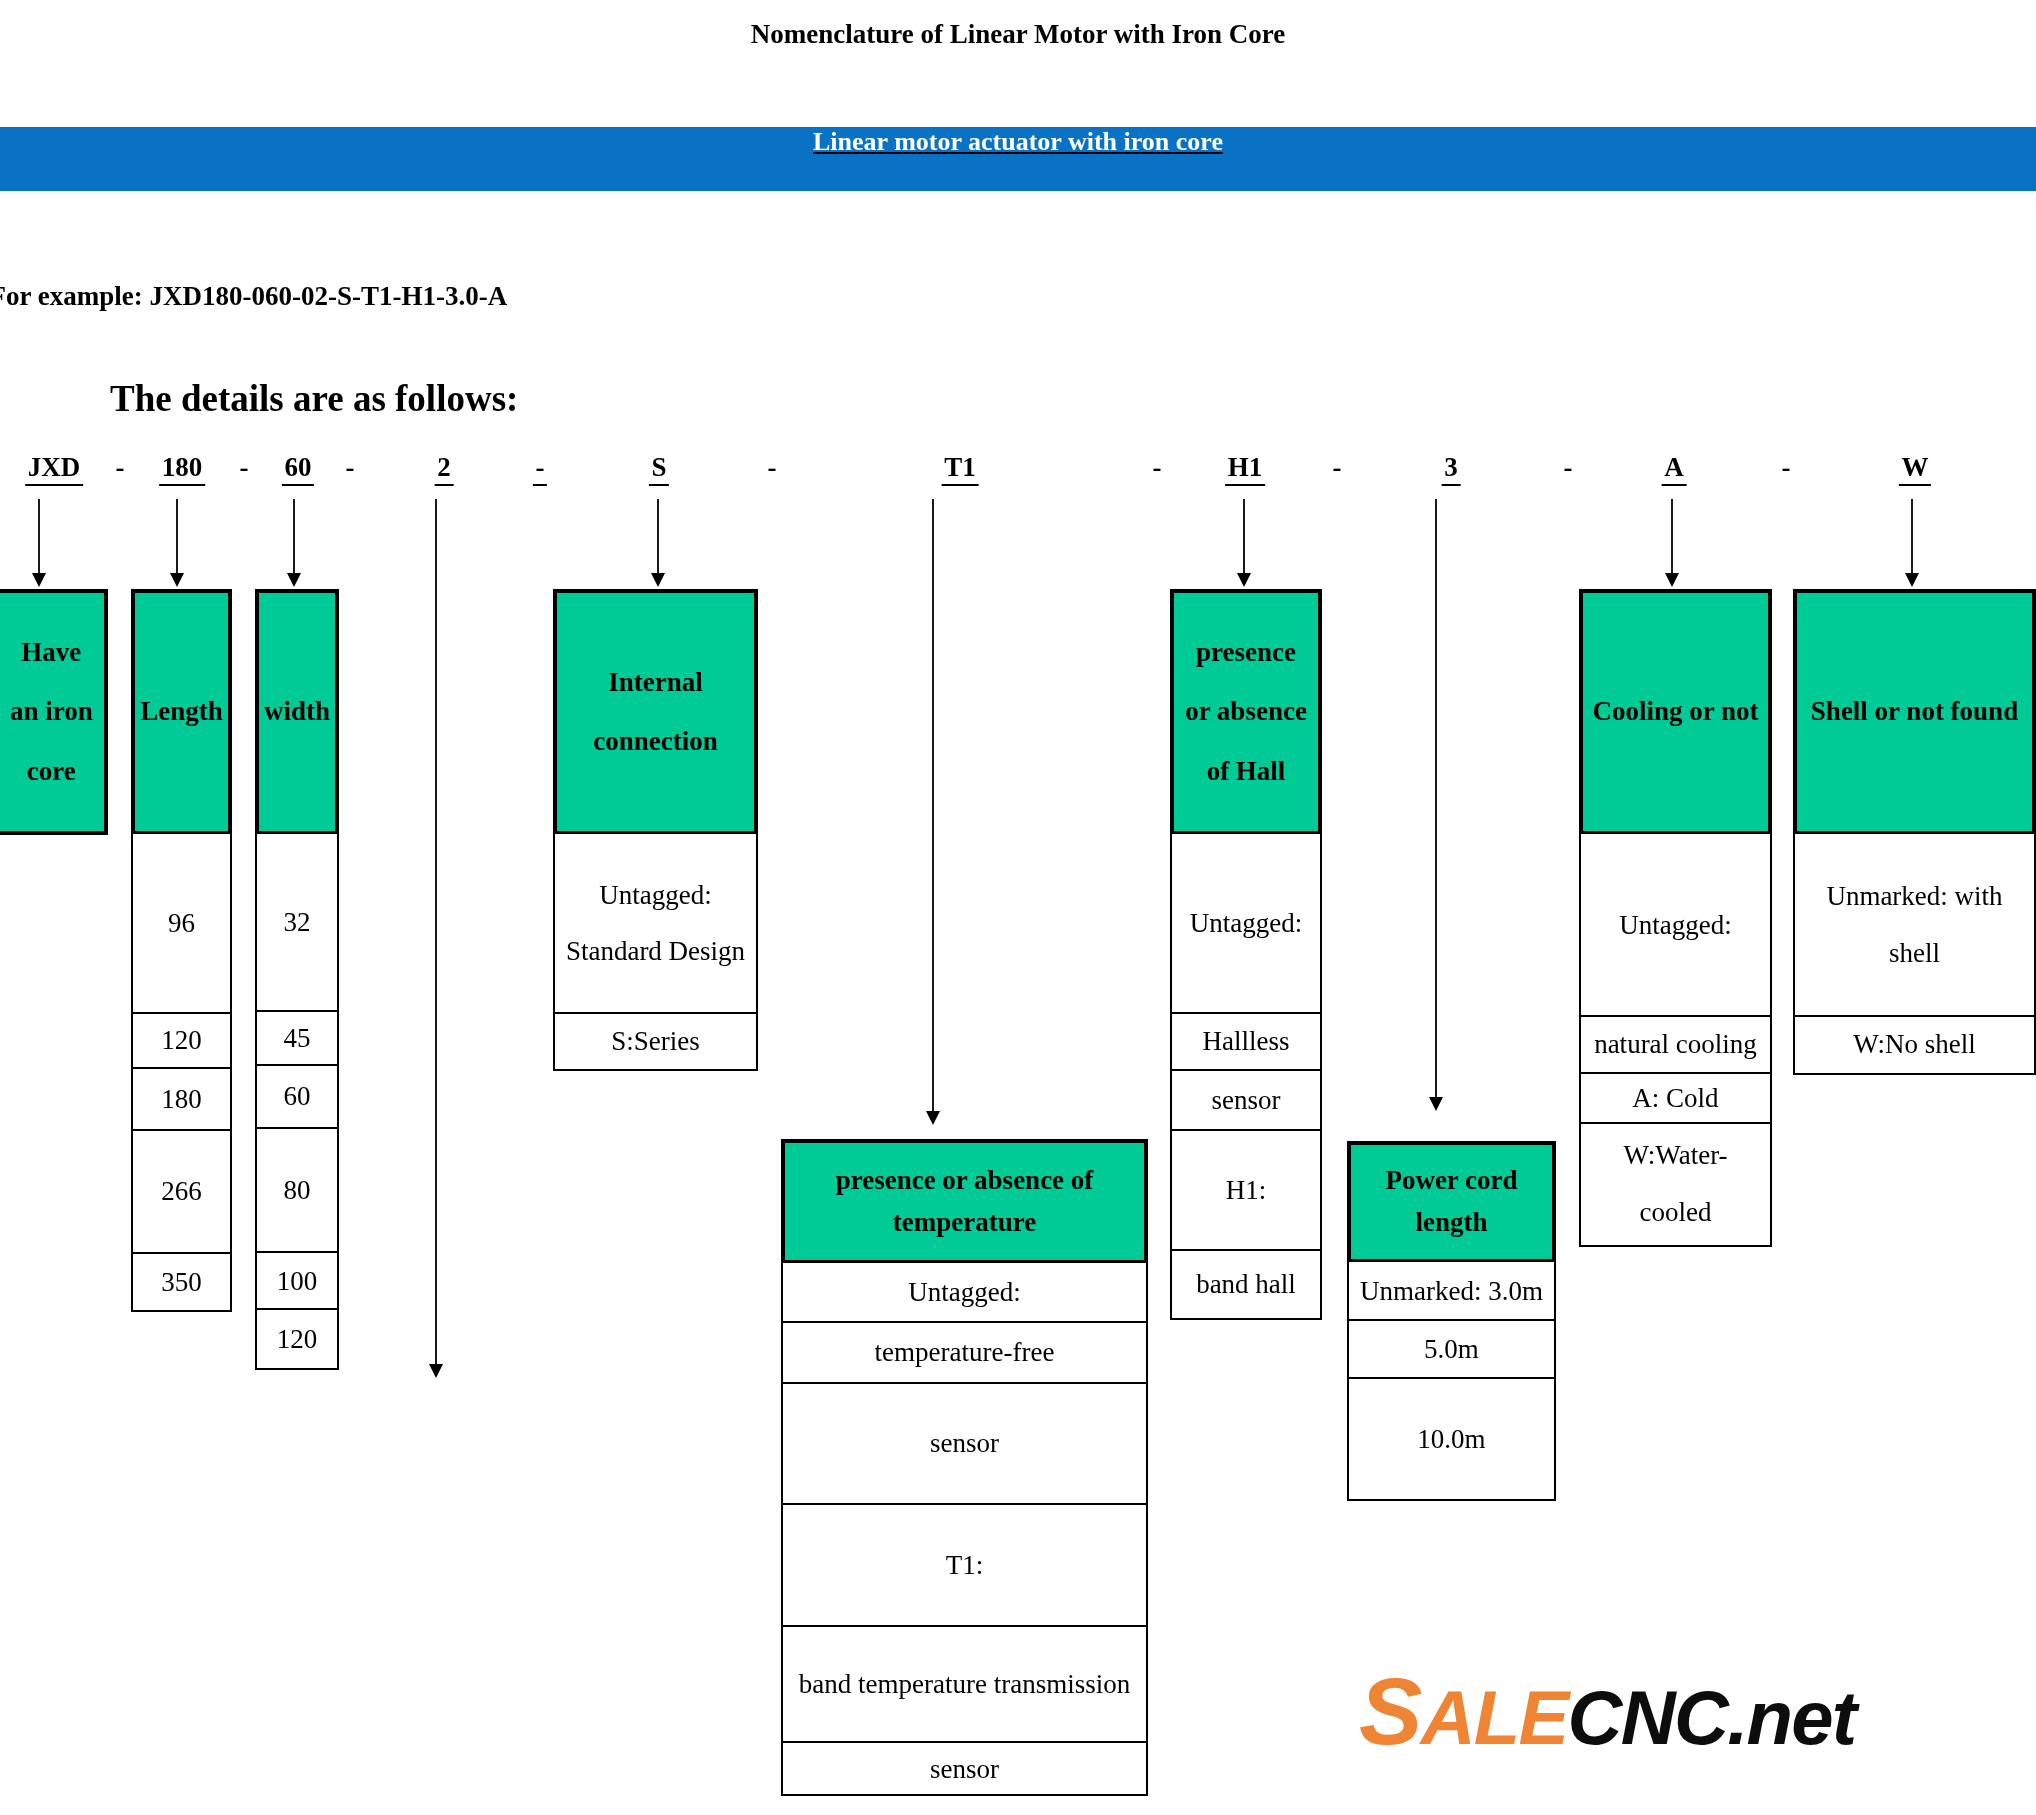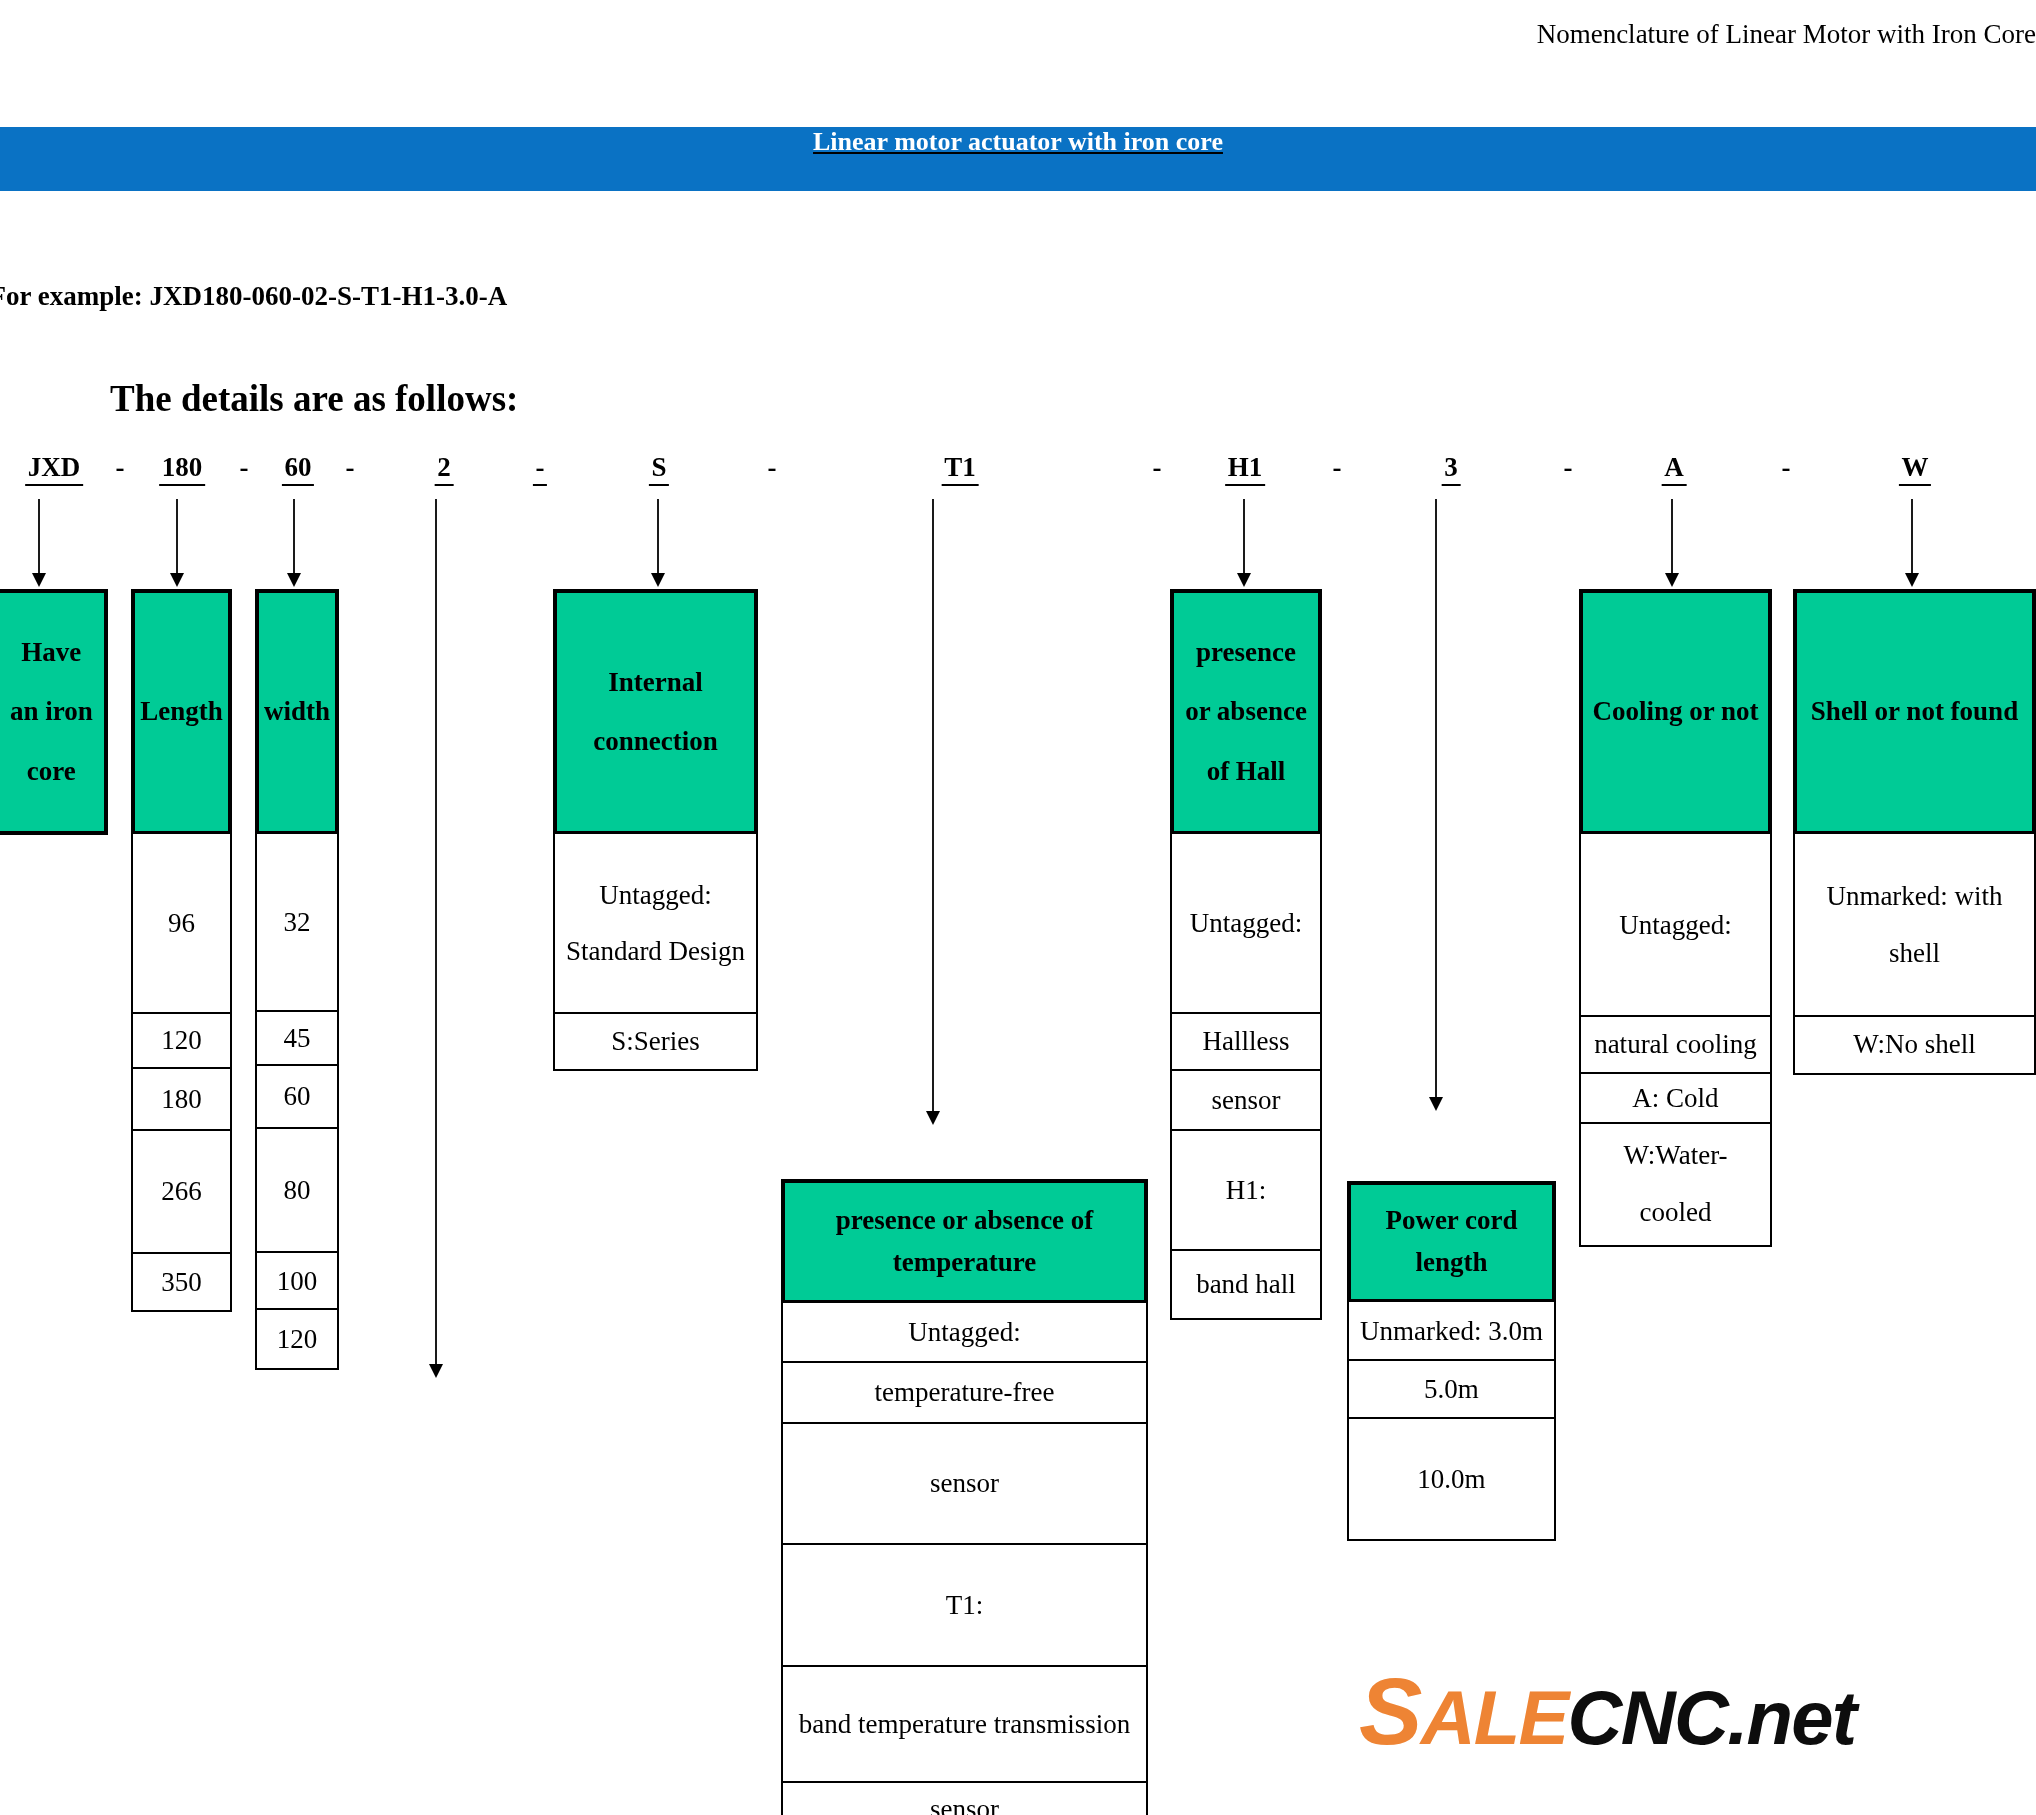--- a/index.html
+++ b/index.html
@@ -1,22 +1,22 @@
 <!DOCTYPE html>
 <html style="--green: #00cb96; --banner-blue: #0a72c4; --logo-orange: #ee8434;font-size:14px"><head>
 <meta charset="utf-8">
 <style>
   html,body{margin:0;padding:0;background:#fff;}
   #stage{
     position:relative;width:2036px;height:1816px;overflow:hidden;background:#fff;
     font-family:"Liberation Serif","DejaVu Serif",serif;color:#000;
   }
   .page-title{
-    position:absolute;top:19px;left:0;width:2036px;text-align:right;
-    font-size:27px;font-weight:normal;
+    position:absolute;top:19px;left:0;width:2036px;text-align:center;
+    font-size:27px;font-weight:bold;
   }
   .banner{
     position:absolute;top:127px;left:0;width:2036px;height:64px;
     background:var(--banner-blue,#0a72c4);display:flex;justify-content:center;text-decoration:underline;
   }
   .banner-text{color:#fff;font-size:26px;font-weight:bold;}
   .example-line{
     position:absolute;top:281px;left:-10.4px;width:536px;overflow:hidden;white-space:nowrap;
     font-size:27px;font-weight:bold;
   }
@@ -33,21 +33,21 @@
     content:"";position:absolute;left:50%;bottom:-14px;transform:translateX(-50%);
     border-left:7px solid transparent;border-right:7px solid transparent;
     border-top:14px solid #000;width:0;height:0;
   }
   .col{position:absolute;}
   .ghead{
     box-sizing:border-box;background:var(--green,#00cb96);border:4.3px solid #000;
     display:flex;align-items:center;justify-content:center;text-align:center;
     font-weight:bold;font-size:27px;white-space:pre-line;line-height:2.2;
   }
-  .ghead.compact{line-height:1.55;margin-top:40px;}
+  .ghead.compact{line-height:1.55;}
   .cell{
     box-sizing:border-box;background:#fff;border:2.6px solid #000;margin-top:-2.6px;
     display:flex;align-items:center;justify-content:center;text-align:center;
     font-size:27px;white-space:pre-line;line-height:2.1;
   }
   .logo{
     position:absolute;left:1359px;top:1657px;white-space:nowrap;
     font-family:"Liberation Sans","DejaVu Sans",sans-serif;
     font-style:italic;font-weight:bold;font-size:76px;letter-spacing:-1.7px;
   }

